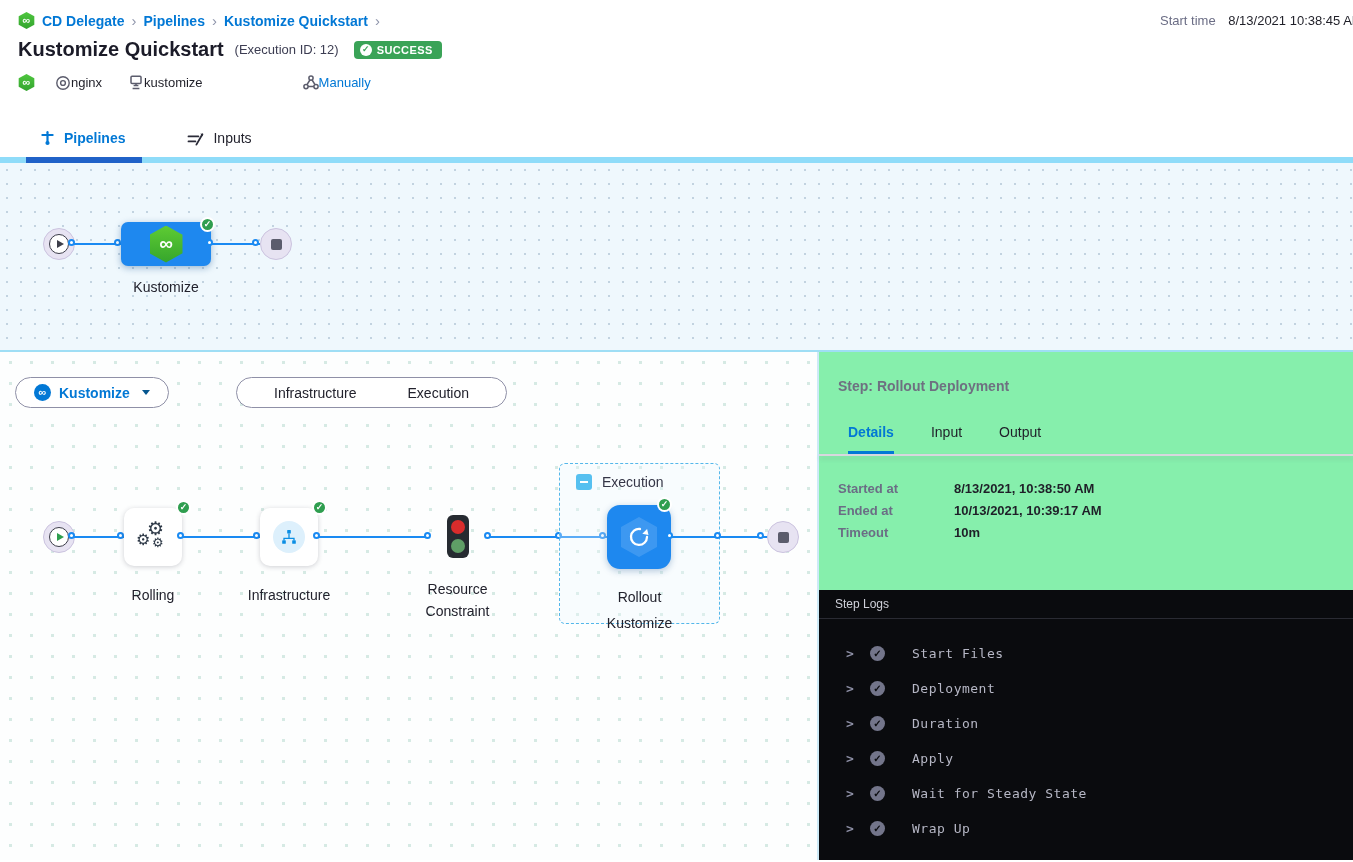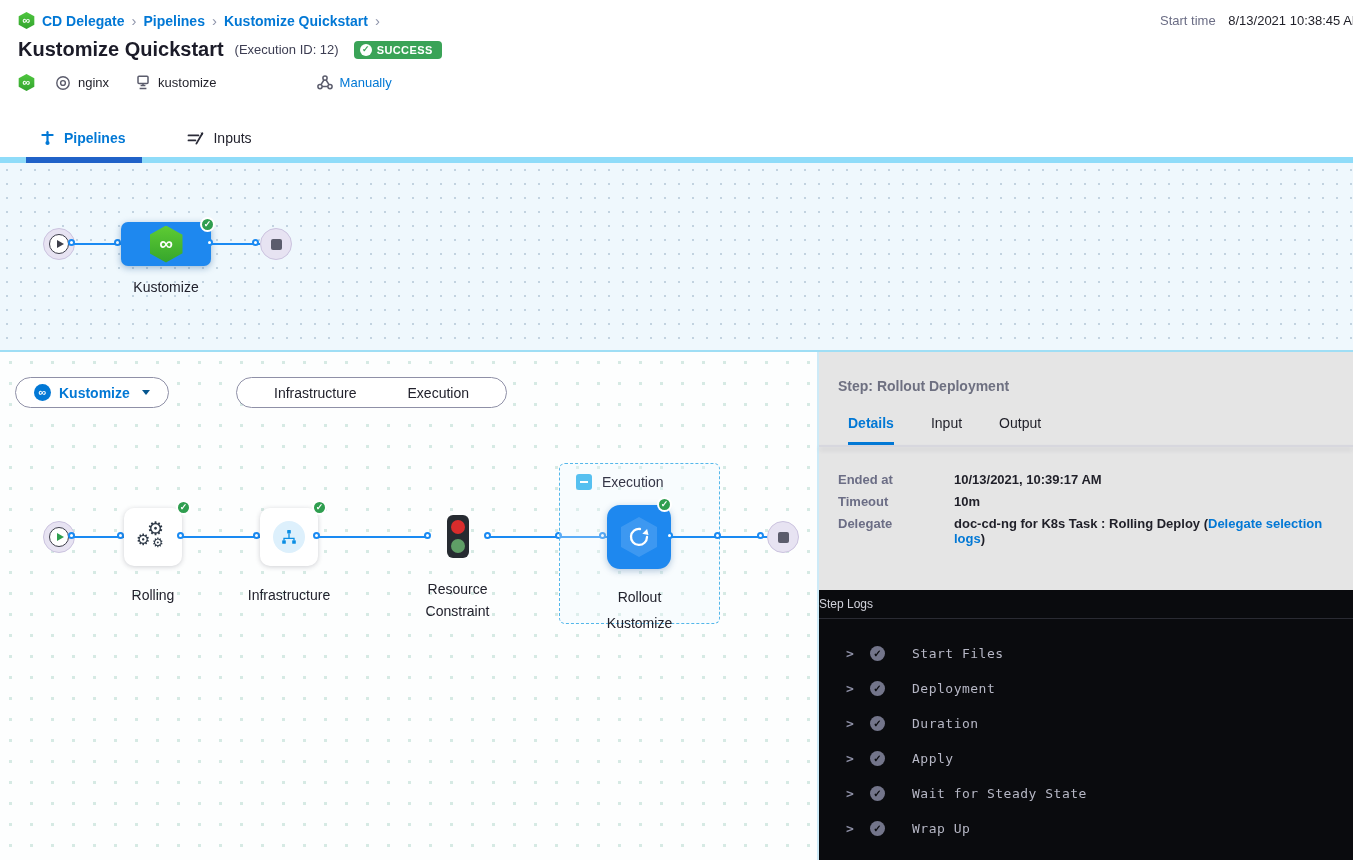--- a/index.html
+++ b/index.html
@@ -15,36 +15,36 @@
   .start-time { position:absolute; left:1160px; top:13px; font-size:13px; white-space:nowrap; }
   .start-time .lbl { color:#6b6d85; margin-right:9px; }
   .start-time .val { color:#1f1f28; }
   .title-row { display:flex; align-items:center; gap:11px; margin-top:9px; }
   .title-row h1 { font-size:20px; color:#1b1b28; font-weight:700; }
   .exec-id { font-size:13px; color:#3c3d52; }
   .badge { display:inline-flex; align-items:center; gap:5px; background:#3aa357; border-radius:4px; padding:3px 9px 3px 6px; margin-left:4px; }
   .badge .bcheck { width:12px; height:12px; border-radius:50%; background:#fff; color:#3aa357; font-size:9px; font-weight:700; display:flex; align-items:center; justify-content:center; line-height:1; }
   .badge .btext { color:#fff; font-size:11px; font-weight:700; letter-spacing:.4px; }
   .meta-row { display:flex; align-items:center; margin-top:13px; font-size:13px; color:#1f1f28; }
-  .meta-item { display:flex; align-items:center; gap:7px; }
+  .meta-item { display:flex; align-items:center; }
   .meta-link { color:#0278d5; font-weight:500; cursor:pointer; }
 
   
   .tabbar { position:relative; height:50px; background:#fff; display:flex; align-items:center; padding-left:40px; gap:62px; }
   .tab { display:flex; gap:9px; align-items:center; font-size:14px; cursor:pointer; }
   .tab.active { color:#0278d5; font-weight:600; }
-  .tab.inactive { color:#22222d; }
+  .tab.inactive { color:#22222d;align-items:flex-end; }
   .tab-underline { position:absolute; left:0; bottom:0; width:100%; height:6px; background:#8fdcf9; }
   .tab-underline-active { position:absolute; left:26px; bottom:0; width:116px; height:6px; background:#2062c8; z-index:2; }
 
   
   .top-canvas { position:relative; height:189px; background-color:#eff8fd; background-image:radial-gradient(circle,#c2d3e0 1.1px,transparent 1.1px); background-size:14px 14px; border-bottom:2px solid #9fdef5; }
   .bottom { position:relative; height:508px; display:flex; }
   .canvas2 { position:relative; width:817px; height:100%; background-color:#fdfefe; background-image:radial-gradient(circle,#d6eae4 1.6px,transparent 1.6px); background-size:21px 21px; }
-  .step-panel { position:relative; flex:1; background:#e5e5e5; border-left:2px solid #cdeaf7; }
+  .step-panel { position:relative; flex:1; background:#86efac; border-left:2px solid #cdeaf7; }
 
   
   .gline { position:absolute; height:2px; background:#1a8af2; }
   .gdot { position:absolute; width:7px; height:7px; background:#fff; border:2px solid #1a8af2; border-radius:50%; }
   .node-term { position:absolute; width:32px; height:32px; border-radius:50%; background:#e7e3f2; border:1px solid #cbc3df; display:flex; align-items:center; justify-content:center; }
   .play-inner { width:20px; height:20px; border-radius:50%; background:#fff; border:1.5px solid #3c3d49; display:flex; align-items:center; justify-content:center; }
   .play-tri { width:0; height:0; border-left:7px solid #2f9e4f; border-top:4.5px solid transparent; border-bottom:4.5px solid transparent; margin-left:2px; }
   .play-tri.dark { border-left-color:#3c3d49; }
   .stop-sq { width:11px; height:11px; background:#5b5c6c; border-radius:2px; }
   .check-badge { position:absolute; width:15px; height:15px; border-radius:50%; background:#2f9e4f; border:2px solid #fff; color:#fff; font-size:9px; display:flex; align-items:center; justify-content:center; font-weight:700; line-height:1; z-index:3; }
@@ -72,32 +72,32 @@
   
   .stage-pill { position:absolute; left:15px; top:25px; height:31px; border:1px solid #8f90a7; border-radius:17px; background:#fff; display:flex; align-items:center; gap:8px; padding:0 18px; cursor:pointer; }
   .stage-pill .blue-dot { width:17px; height:17px; border-radius:50%; background:#0278d5; color:#fff; font-size:11px; font-weight:700; display:flex; align-items:center; justify-content:center; line-height:1; }
   .stage-pill .sp-text { font-size:14px; font-weight:600; color:#0278d5; }
   .caret-down { width:0; height:0; border-top:5px solid #05568f; border-left:4.5px solid transparent; border-right:4.5px solid transparent; margin-left:4px; }
   .toggle-pill { position:absolute; left:236px; top:25px; width:271px; height:31px; border:1px solid #8f90a7; border-radius:17px; background:#fff; display:flex; align-items:center; justify-content:space-between; padding:0 37px; font-size:14px; color:#22222d; }
   .toggle-opt { cursor:pointer; }
 
   
   .sp-title { padding:26px 0 0 19px; font-size:14px; font-weight:600; color:#6e7081; }
-  .sp-tabs { display:flex; gap:37px; padding-left:29px; margin-top:21px; font-size:14px; color:#1f1f28; }
+  .sp-tabs { display:flex; gap:37px; padding-left:29px; margin-top:30px; font-size:14px; color:#1f1f28; }
   .sp-tab { padding-bottom:11px; cursor:pointer; }
   .sp-tab.active { color:#0278d5; font-weight:600; border-bottom:3px solid #0278d5; }
   .sp-divider { height:2px; background:#d7d7de; box-shadow:0 3px 4px rgba(96,97,112,.18); }
   .details { padding:25px 0 0 19px; font-size:13px; }
   .drow { display:flex; margin-bottom:7px; }
   .dlabel { width:116px; color:#6b6d85; font-weight:600; flex-shrink:0; }
   .dvalue { color:#1f1f28; font-weight:600; }
   .dlink { color:#0278d5; font-weight:600; cursor:pointer; }
 
   .logs { position:absolute; left:0; right:0; top:238px; bottom:0; background:#0a0b0e; }
-  .logs-header { height:29px; display:flex; align-items:center; font-size:12px; color:#d0d1da; border-bottom:1px solid #2a2b33; }
+  .logs-header { height:29px; display:flex; align-items:center; padding-left:16px; font-size:12px; color:#d0d1da; border-bottom:1px solid #2a2b33; }
   .log-rows { padding-top:17px; }
   .log-row { height:35px; display:flex; align-items:center; padding-left:27px; cursor:pointer; }
   .log-chev { color:#8e90a6; font-size:13px; width:24px; font-weight:700; font-family:"DejaVu Sans Mono",monospace; }
   .log-check { width:15px; height:15px; border-radius:50%; background:#73758a; color:#0a0b0e; font-size:10px; font-weight:700; display:flex; align-items:center; justify-content:center; line-height:1; }
   .log-text { margin-left:27px; font-family:"DejaVu Sans Mono",monospace; font-size:13px; color:#b6b7c5; letter-spacing:.5px; }
 
   svg { display:block; }
 </style>
 </head>
 <body>
@@ -293,31 +293,31 @@
     <div class="sp-title">Step: Rollout Deployment</div>
     <div class="sp-tabs">
       <span class="sp-tab active">Details</span>
       <span class="sp-tab">Input</span>
       <span class="sp-tab">Output</span>
     </div>
     <div class="sp-divider"></div>
 
     <div class="details">
       <div class="drow">
+        <span class="dlabel">Started at</span>
+        <span class="dvalue">8/13/2021, 10:38:50 AM</span>
+      </div>
+      <div class="drow">
         <span class="dlabel">Ended at</span>
         <span class="dvalue">10/13/2021, 10:39:17 AM</span>
       </div>
       <div class="drow">
         <span class="dlabel">Timeout</span>
         <span class="dvalue">10m</span>
       </div>
-      <div class="drow">
-        <span class="dlabel">Delegate</span>
-        <span class="dvalue"><span>doc-cd-ng for K8s Task : Rolling Deploy (</span><span class="dlink">Delegate selection logs</span><span>)</span></span>
-      </div>
     </div>
 
     <div class="logs">
       <div class="logs-header">Step Logs</div>
       <div class="log-rows">
         <div class="log-row">
           <span class="log-chev">&gt;</span>
           <span class="log-check">✓</span>
           <span class="log-text">Start Files</span>
         </div>

